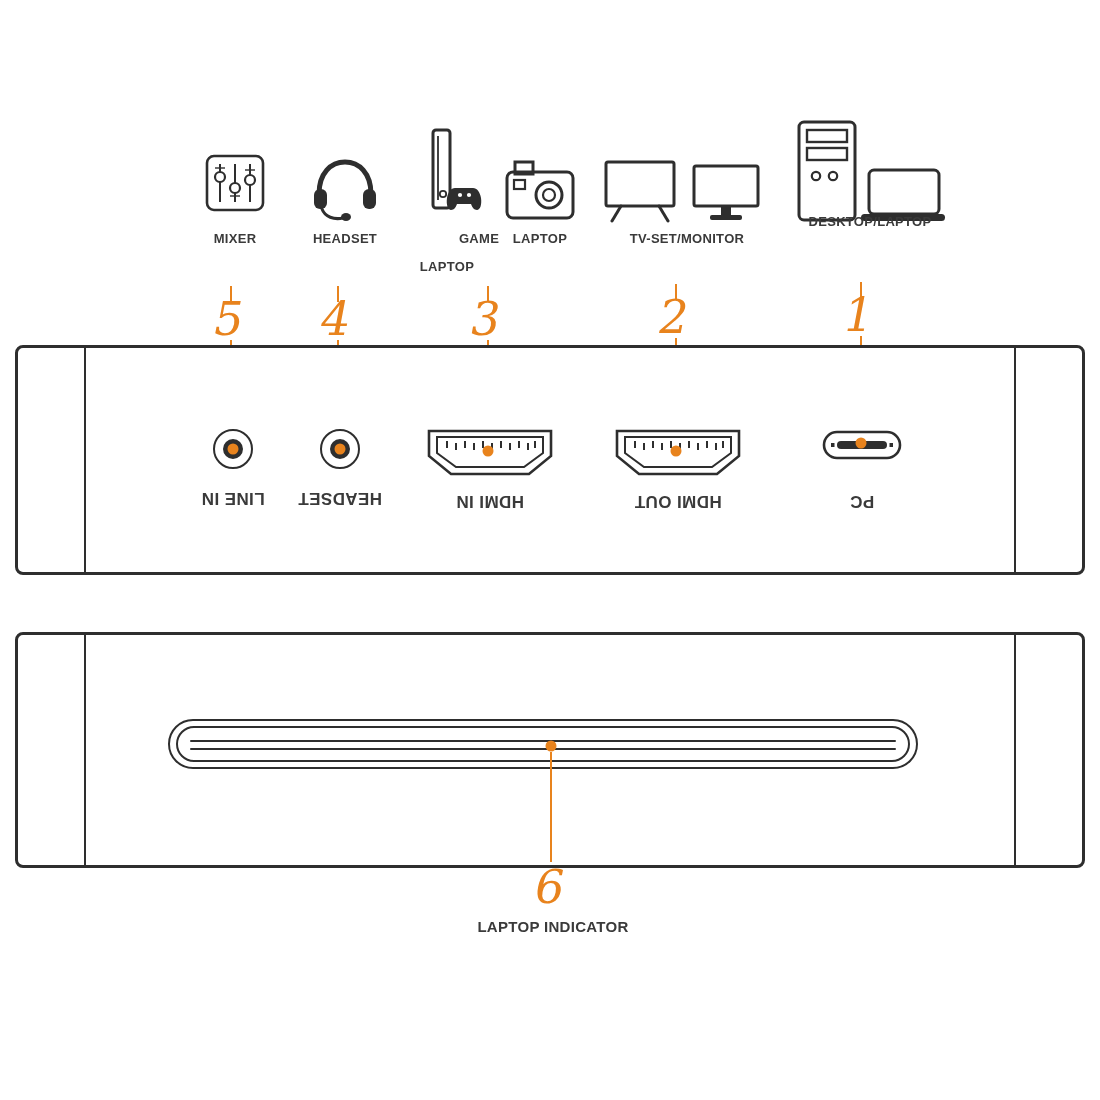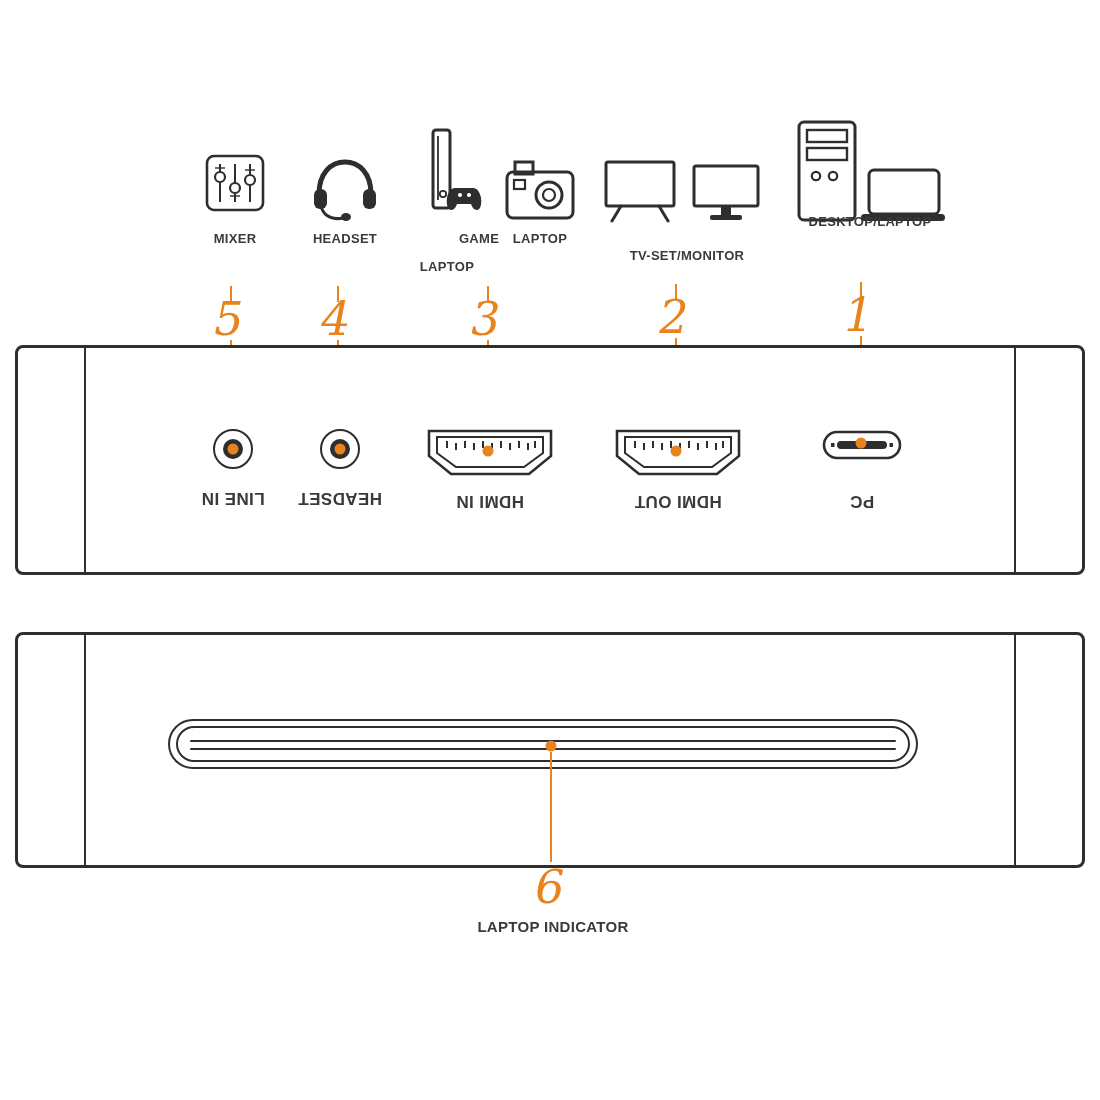--- a/index.html
+++ b/index.html
@@ -100,21 +100,21 @@
   <div class="icon-label" style="left:540px;top:231px;">LAPTOP</div>
 
   <svg class="abs" style="left:604px;top:160px;" width="158" height="66" viewBox="0 0 158 66">
     <rect x="2" y="2" width="68" height="44" rx="2" fill="none" stroke="#2E2E2E" stroke-width="3"></rect>
     <line x1="17" y1="46" x2="8" y2="61" stroke="#2E2E2E" stroke-width="3" stroke-linecap="round"></line>
     <line x1="55" y1="46" x2="64" y2="61" stroke="#2E2E2E" stroke-width="3" stroke-linecap="round"></line>
     <rect x="90" y="6" width="64" height="40" rx="2" fill="none" stroke="#2E2E2E" stroke-width="3"></rect>
     <rect x="117" y="46" width="10" height="9" fill="#2E2E2E"></rect>
     <rect x="106" y="55" width="32" height="5" rx="2" fill="#2E2E2E"></rect>
   </svg>
-  <div class="icon-label" style="left:687px;top:248px;">TV-SET/MONITOR</div>
+  <div class="icon-label" style="left:687px;top:231px;">TV-SET/MONITOR</div>
 
   <svg class="abs" style="left:797px;top:120px;" width="150" height="104" viewBox="0 0 150 104">
     <rect x="2" y="2" width="56" height="98" rx="5" fill="none" stroke="#2E2E2E" stroke-width="3"></rect>
     <rect x="10" y="10" width="40" height="12" fill="none" stroke="#2E2E2E" stroke-width="2.4"></rect>
     <rect x="10" y="28" width="40" height="12" fill="none" stroke="#2E2E2E" stroke-width="2.4"></rect>
     <circle cx="19" cy="56" r="4.2" fill="none" stroke="#2E2E2E" stroke-width="2.2"></circle>
     <circle cx="36" cy="56" r="4.2" fill="none" stroke="#2E2E2E" stroke-width="2.2"></circle>
     <rect x="72" y="50" width="70" height="44" rx="5" fill="none" stroke="#2E2E2E" stroke-width="3"></rect>
     <rect x="64" y="94" width="84" height="7" rx="3.5" fill="#2E2E2E"></rect>
   </svg>

